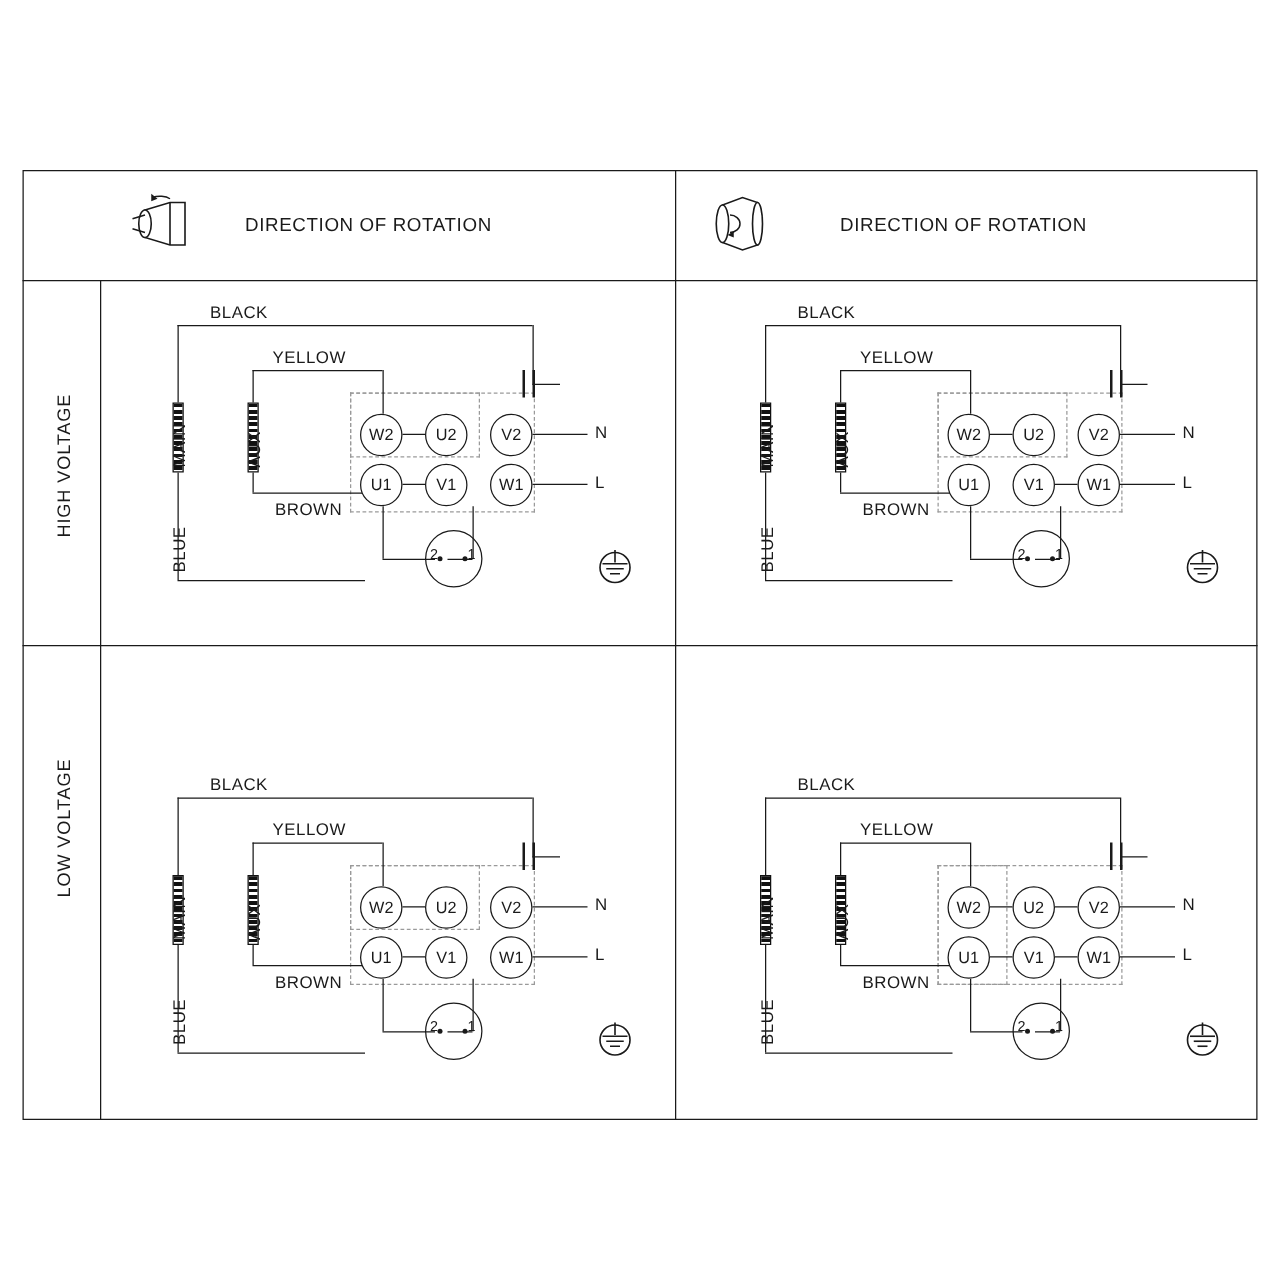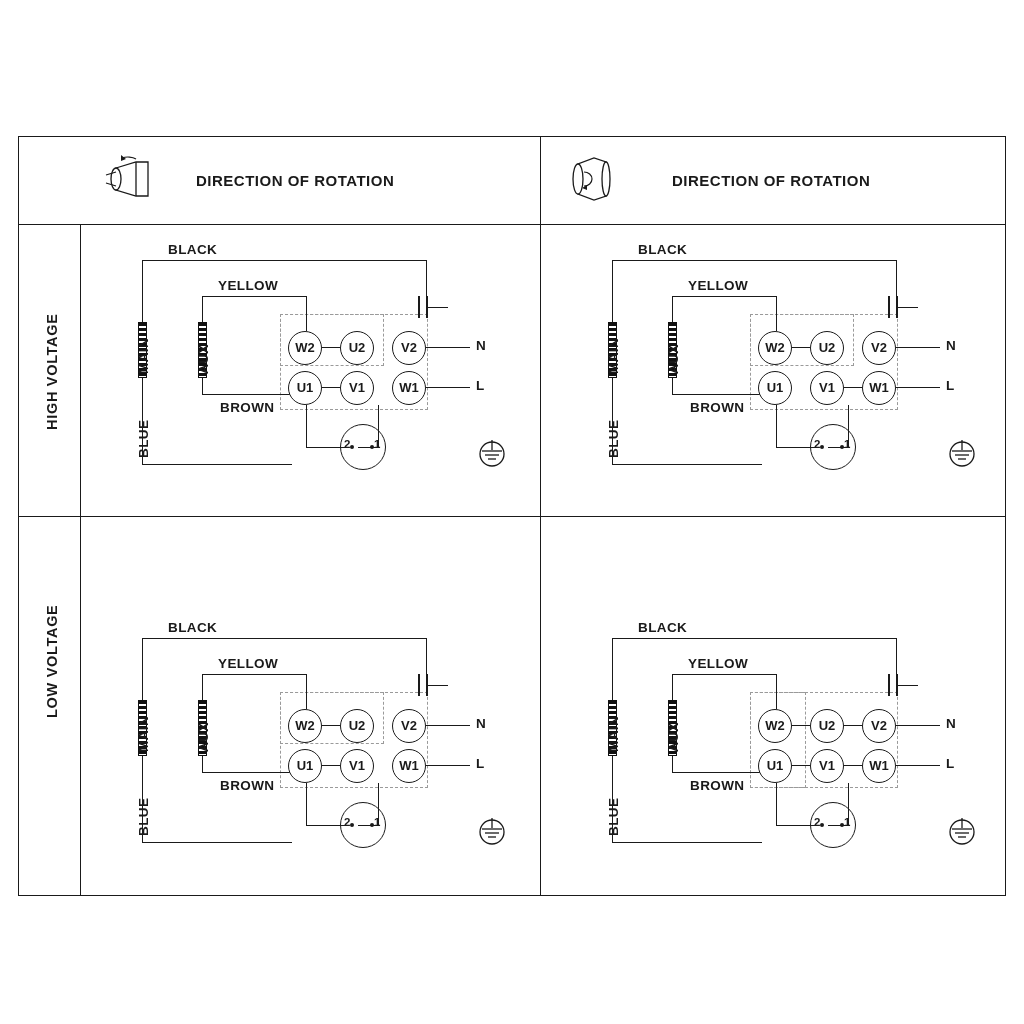--- a/index.html
+++ b/index.html
@@ -12,21 +12,20 @@
     height: 1024px;
     font-family: "Liberation Sans", sans-serif;
     color: #111111;
     overflow: hidden;
   }
   #sheet {
     position: absolute;
     left: 0; top: 0;
     width: 828px;
     height: 1024px;
-    font-weight: bold;
   }
   
   .table-outline {
     position: absolute;
     left: 18px;
     top: 136px;
     width: 988px;
     height: 760px;
     border: 1.4px solid #1a1a1a;
     box-sizing: border-box;

